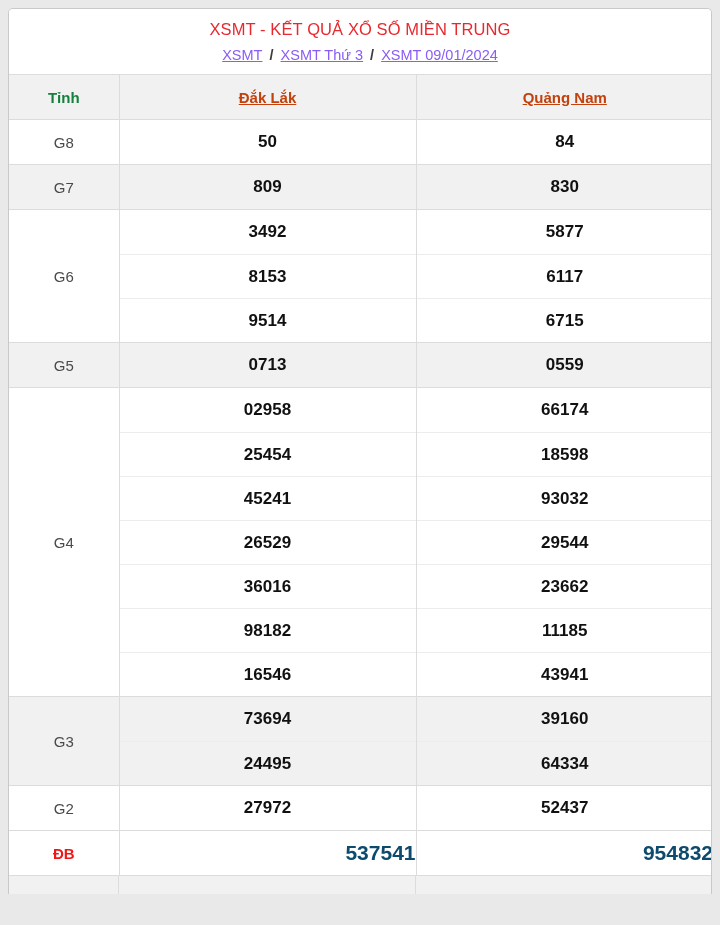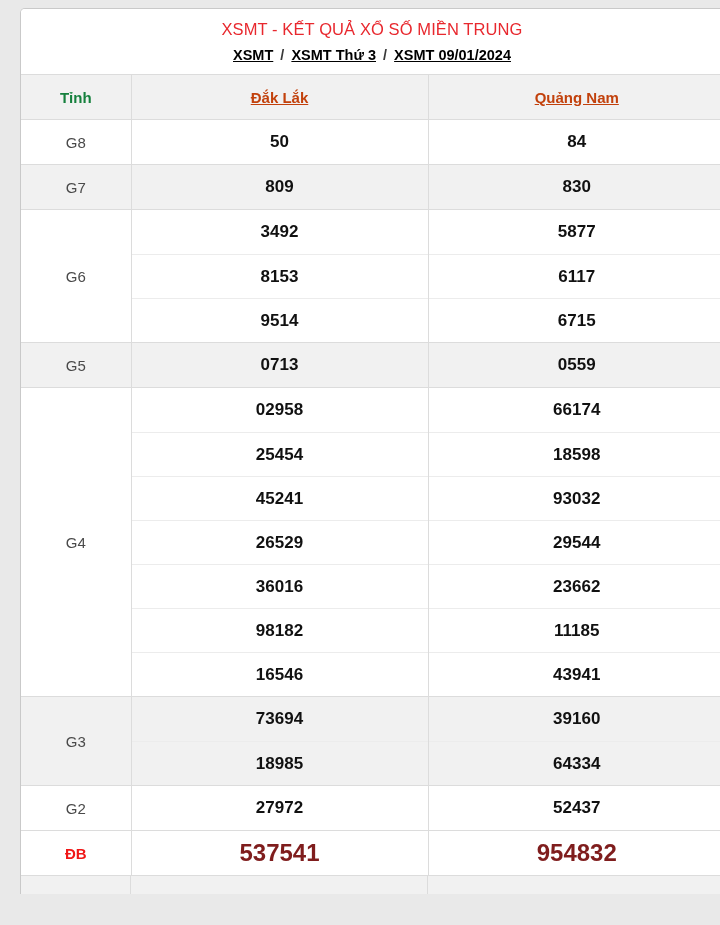--- a/index.html
+++ b/index.html
@@ -10,21 +10,21 @@
     height: 925px;
     overflow: hidden;
     font-family: "Liberation Sans", sans-serif;
   }
 
   .page {
     position: relative;
     width: 608px;
     height: 925px;
     box-sizing: border-box;
-    padding: 8px 8px 0 20px;
+    padding: 8px 8px 0 8px;
     background: #e9e9e9;
   }
 
   .card {
     background: #ffffff;
     border: 1px solid #c9c9c9;
     border-bottom: none;
     border-radius: 5px 5px 0 0;
     width: 704px;
     box-sizing: border-box;
@@ -49,23 +49,23 @@
 
   .breadcrumb {
     margin-top: 5px;
     font-size: 14.5px;
     font-weight: bold;
     line-height: 20px;
     color: #3a3a3a;
     white-space: nowrap;
   }
   .breadcrumb a {
-    color: #000000;
+    color: #8b5cf6;
     text-decoration: underline;
-    font-weight: bold;
+    font-weight: normal;
   }
   .breadcrumb .sep {
     color: #3a3a3a;
     padding: 0 3px;
   }
 
   
   table.res {
     border-collapse: collapse;
     width: 100%;
@@ -126,22 +126,23 @@
     height: 44px;
     line-height: 44px;
     font-size: 17px;
     font-weight: bold;
     color: #111111;
     border-top: 1px solid #ececec;
     box-sizing: border-box;
   }
   .subrow:first-child { border-top: none; }
   .subrow.red {
-    color: #7f1d1d;
-    font-size: 24px;
+    color: #0c4a6e;
+    font-size: 21px;
+    text-align: right;
   }
 
   
   tr.stripe > td { background: #f1f1f1; }
   tr.plain  > td { background: #ffffff; }
 
   
   .tail-row {
     height: 18px;
     background: #f1f1f1;
@@ -250,21 +251,21 @@
               <div class="subrow">29544</div>
               <div class="subrow">23662</div>
               <div class="subrow">11185</div>
               <div class="subrow">43941</div>
             </td>
           </tr>
           <tr class="stripe">
             <td class="glabel">G3</td>
             <td class="gvals">
               <div class="subrow">73694</div>
-              <div class="subrow">18985</div>
+              <div class="subrow">24495</div>
             </td>
             <td class="gvals">
               <div class="subrow">39160</div>
               <div class="subrow">64334</div>
             </td>
           </tr>
           <tr class="plain">
             <td class="glabel">G2</td>
             <td class="gvals">
               <div class="subrow">27972</div>

